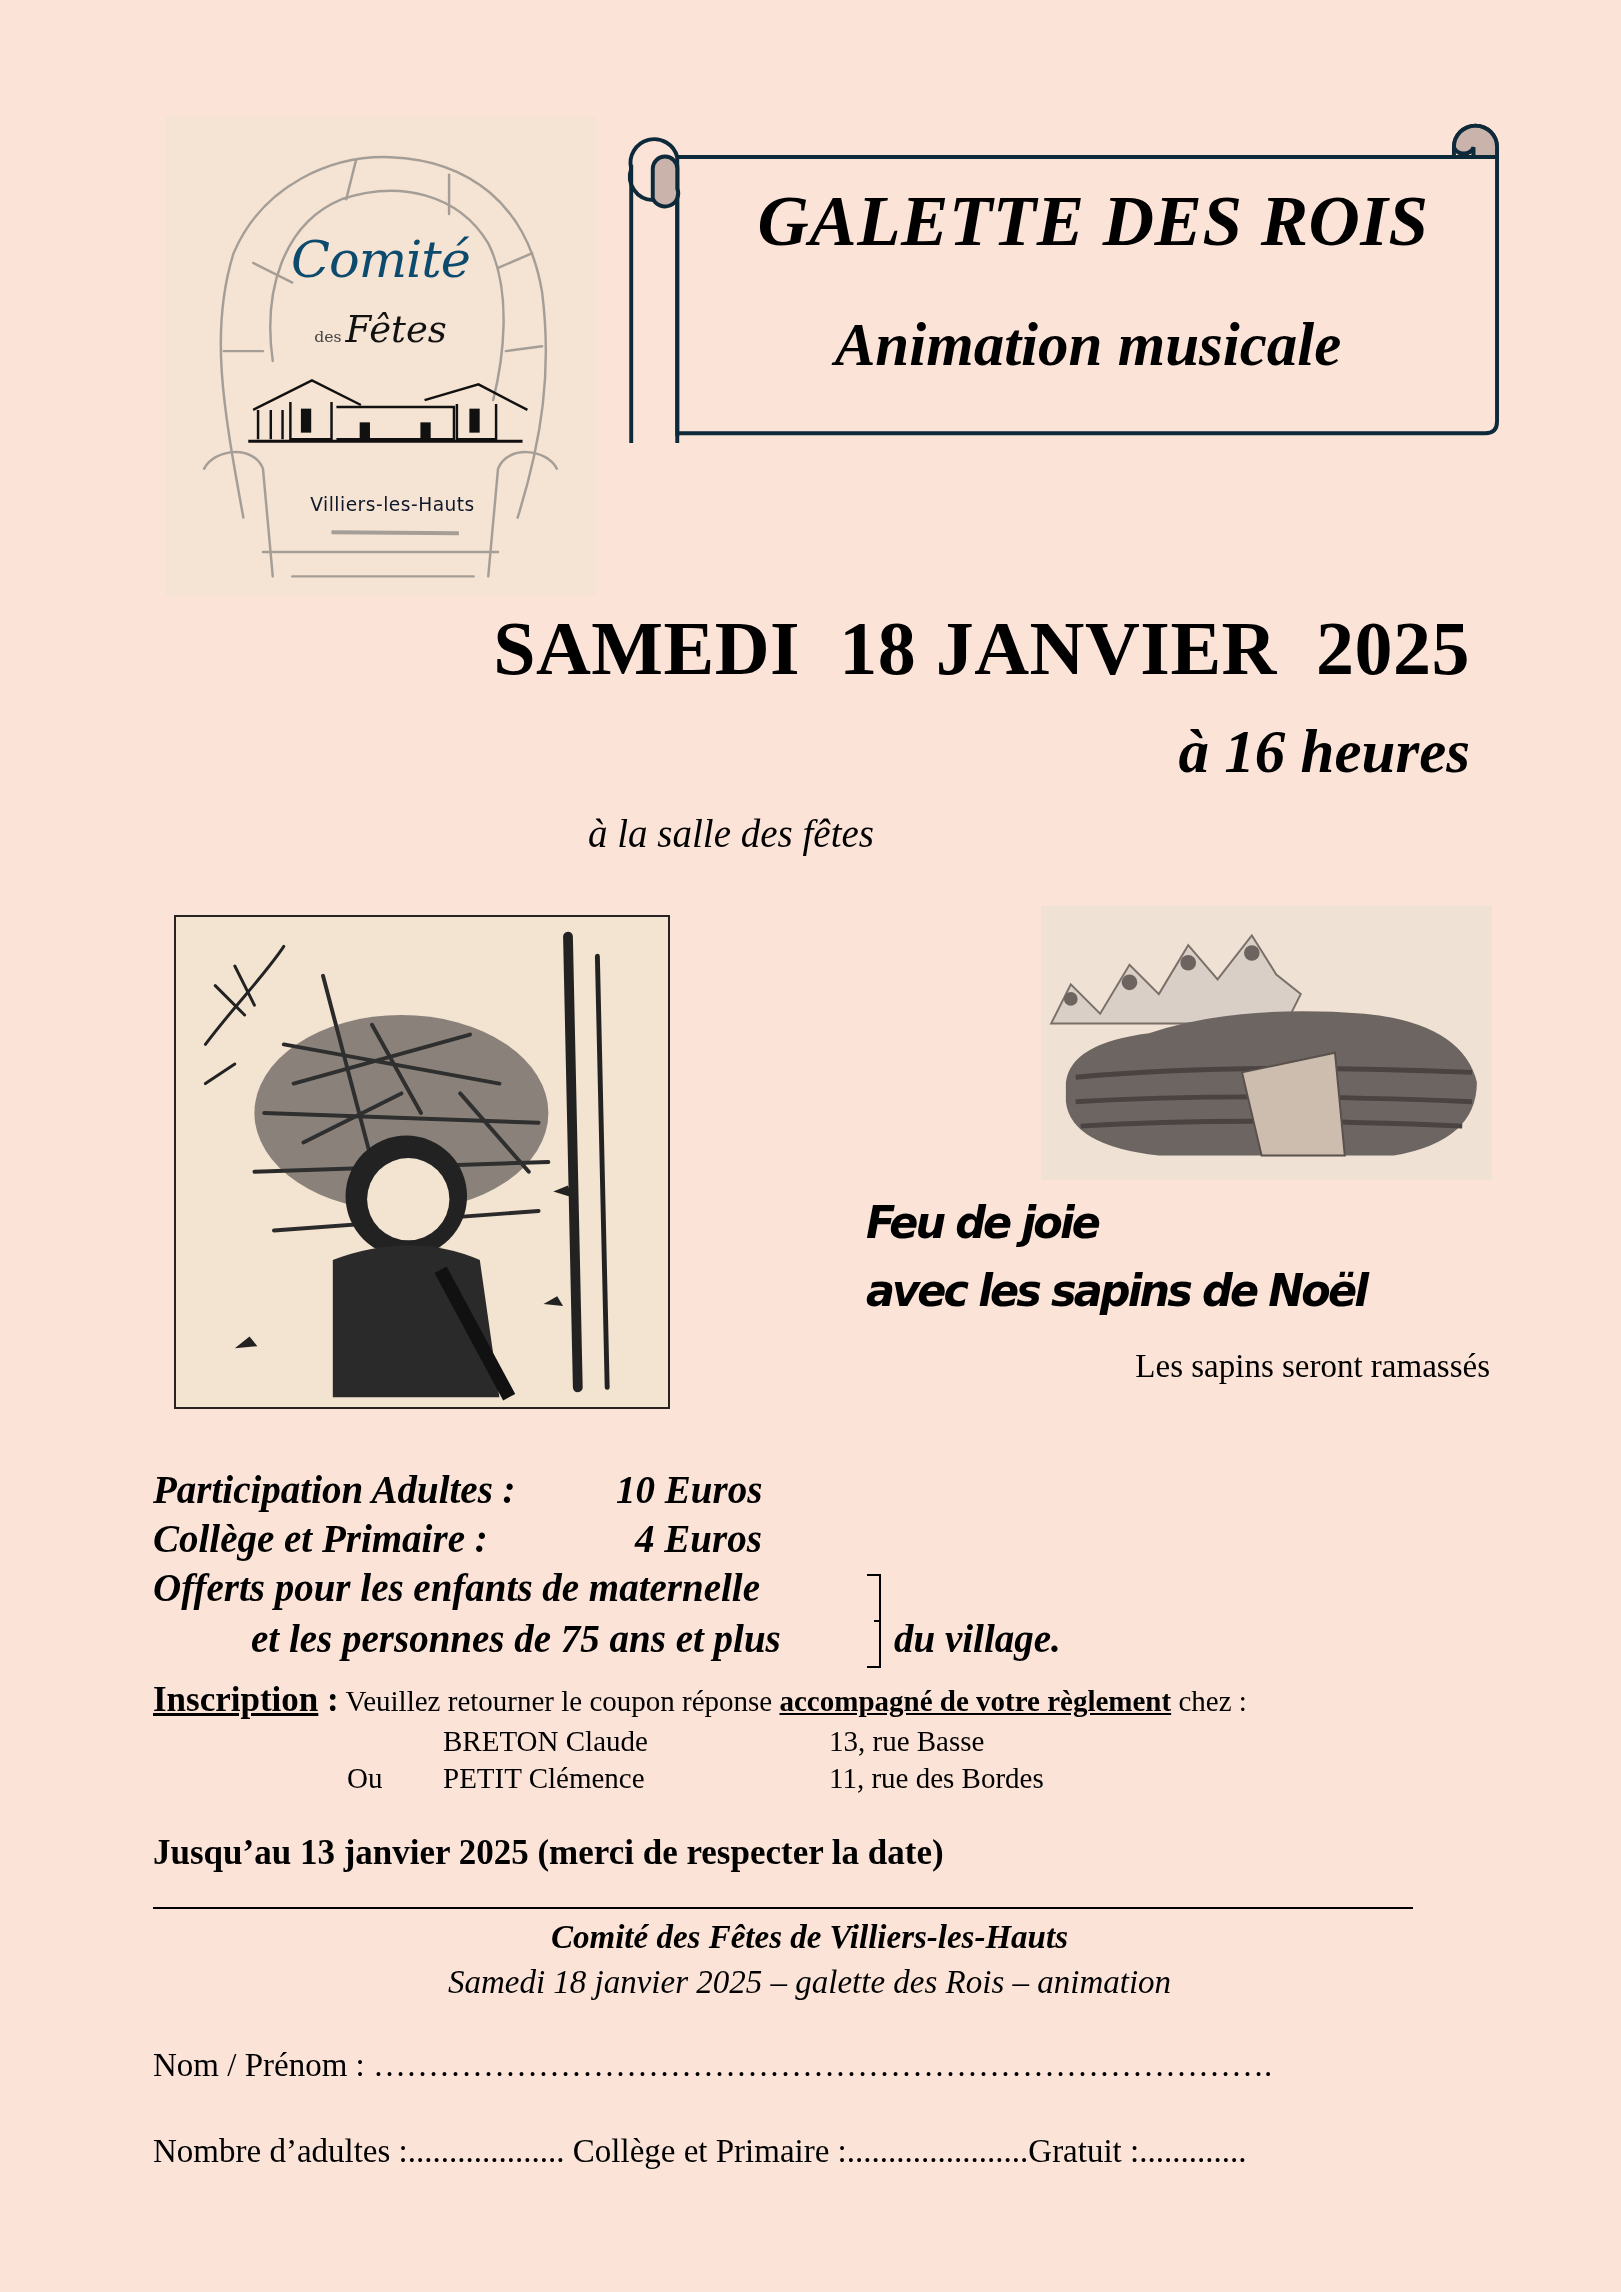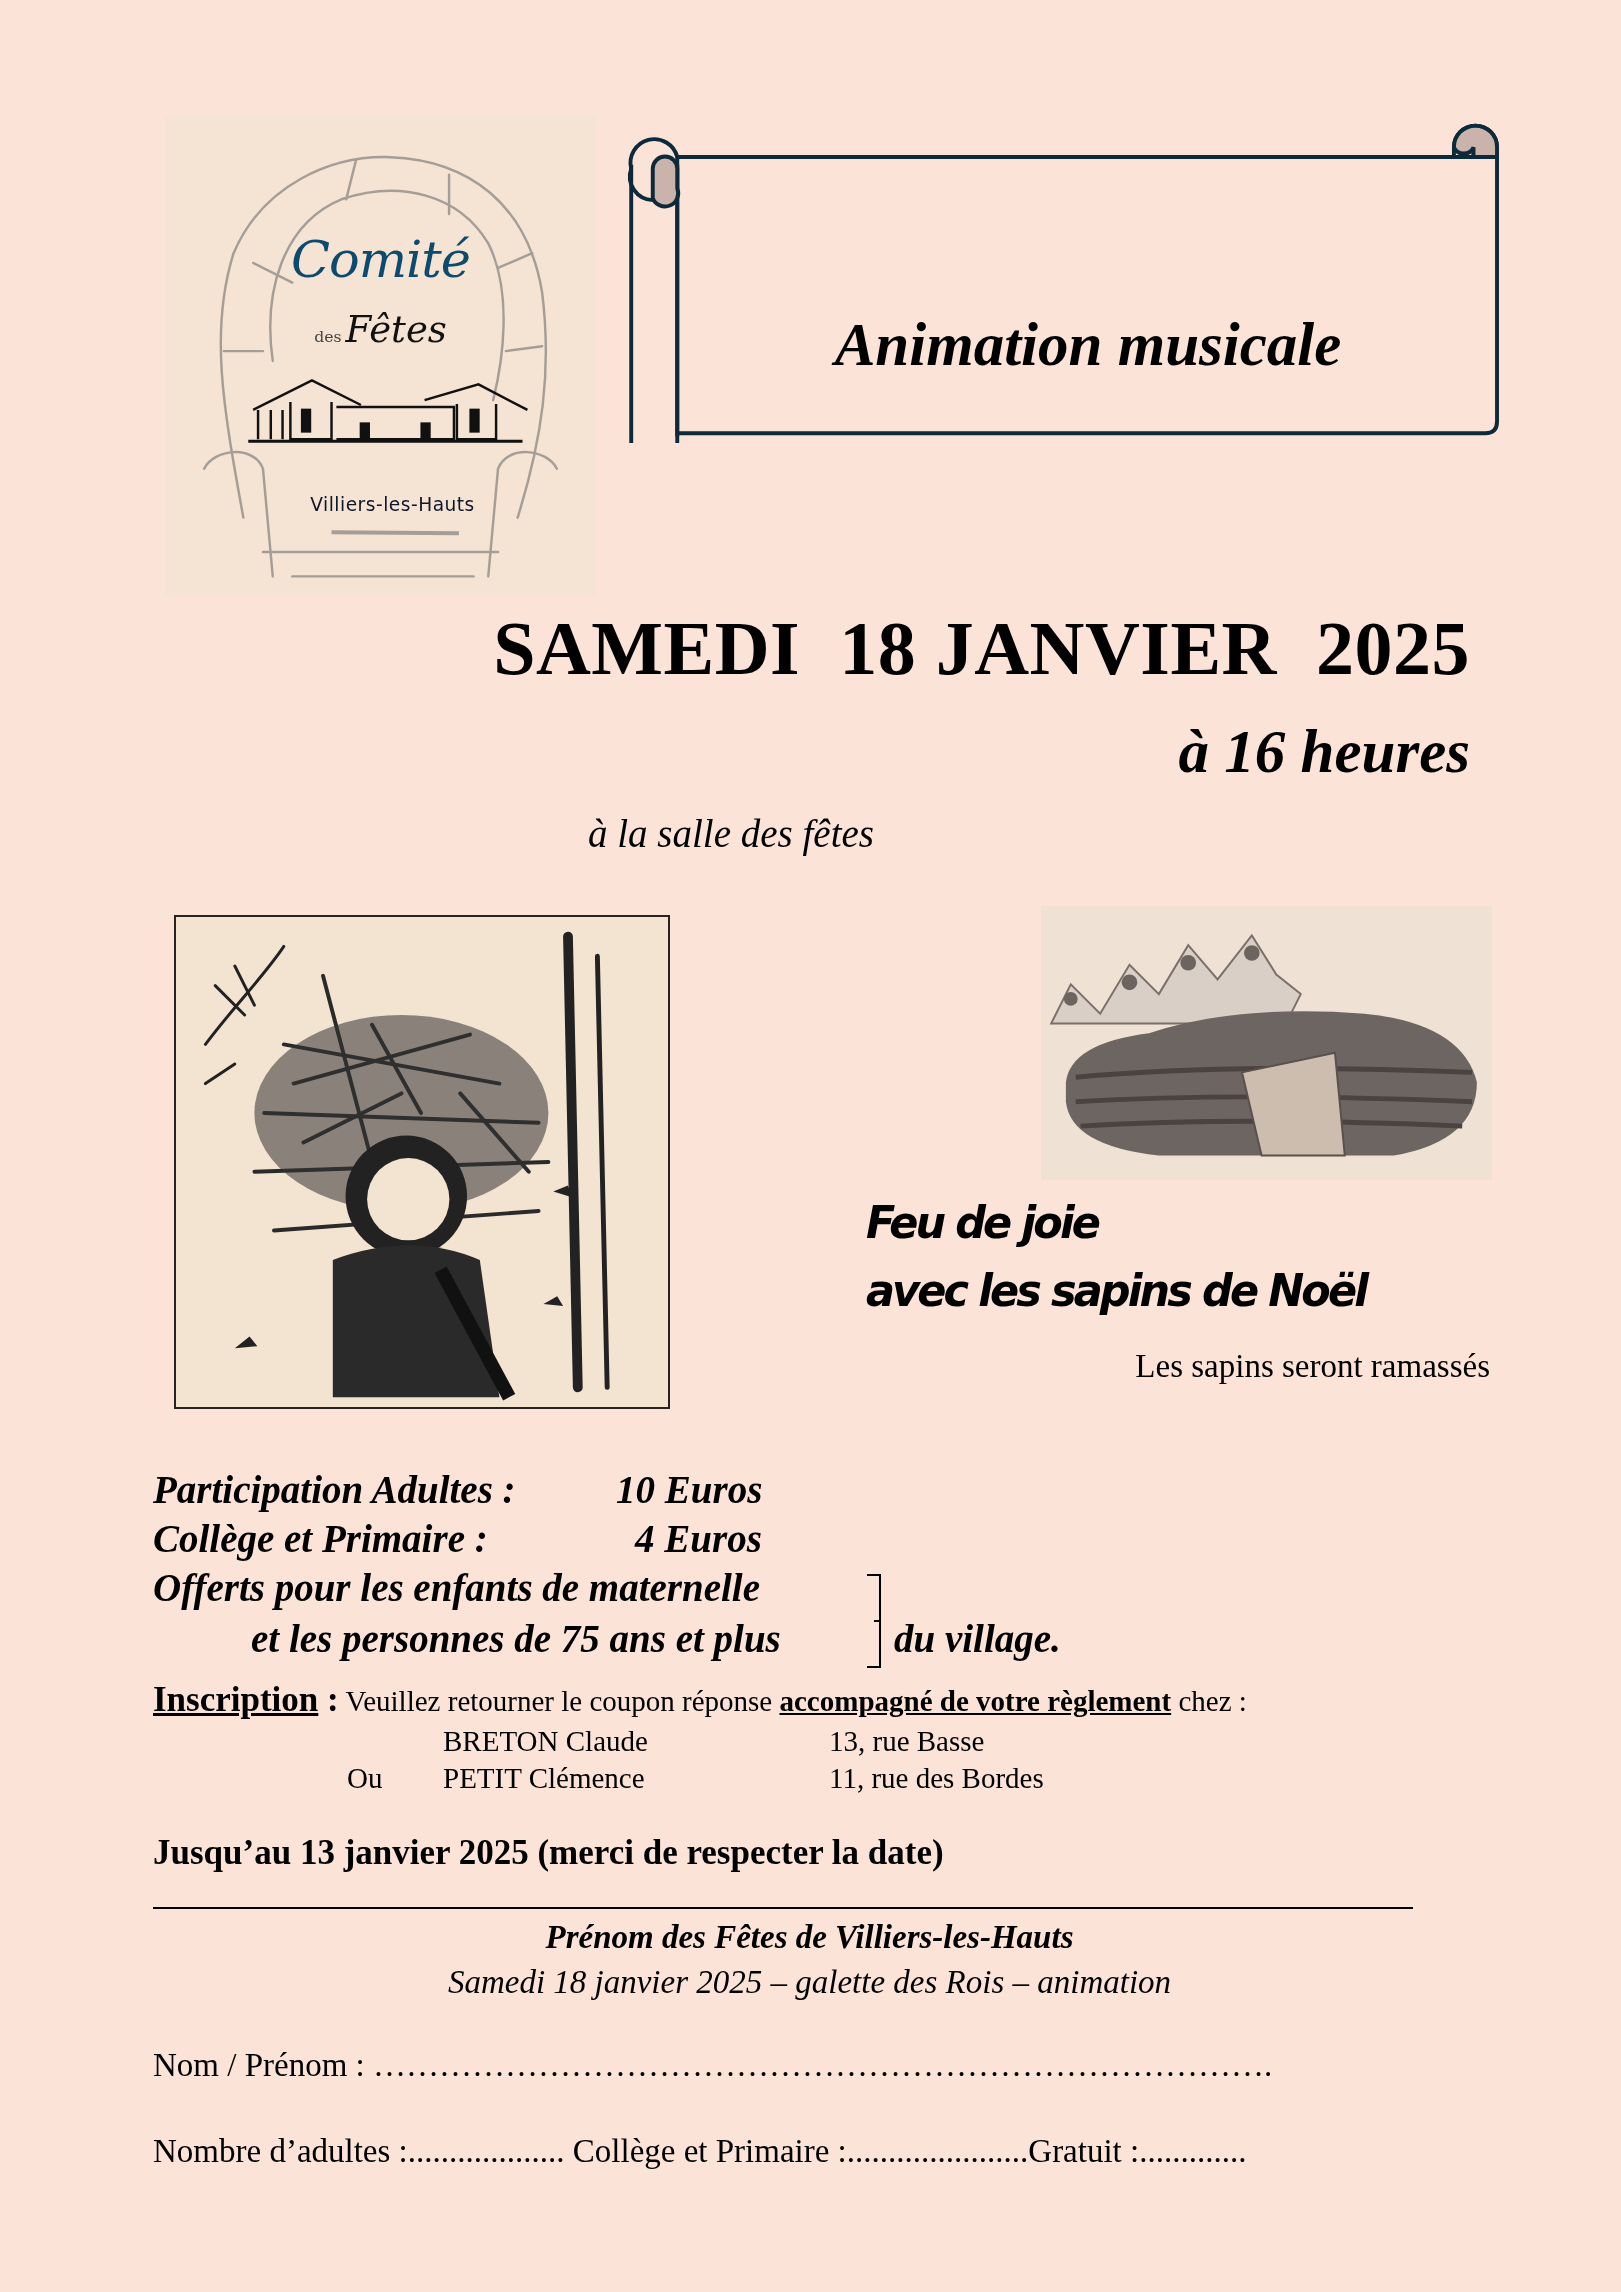--- a/index.html
+++ b/index.html
@@ -164,20 +164,21 @@
       <path d="M848 38 A11 11 0 0 0 868 38 L868 48"></path>
 
       <path d="M8 56 L8 350"></path>
       <path d="M55 56 L55 350"></path>
       <path d="M8 60 A24 24 0 0 1 55 48 L60 48"></path>
     </g>
     <path d="M848 38 A22 22 0 1 1 892 38 L892 48 L868 48 L868 38 A11 11 0 0 1 848 38 Z" fill="#c9b3ab" stroke="#0d2a3a" stroke-width="4"></path>
     <path d="M30 60 L30 90 A12 12 0 0 0 55 80 L55 60 A12 12 0 0 0 30 60 Z" fill="#c9b3ab" stroke="#0d2a3a" stroke-width="4"></path>
     <path d="M8 60 A24 24 0 0 0 30 92" fill="none" stroke="#0d2a3a" stroke-width="4"></path>
   </svg>
+  <div class="banner-title">GALETTE DES ROIS</div>
   <div class="banner-sub">Animation musicale</div>
 </div>
 
 <div class="abs date-title">SAMEDI  18 JANVIER  2025</div>
 <div class="abs time">à 16 heures</div>
 <div class="abs venue">à la salle des fêtes</div>
 
 <div class="abs illus">
   <svg width="490" height="488" viewBox="0 0 500 498">
     <g stroke="#222" fill="none" stroke-width="3" stroke-linecap="round">
@@ -247,21 +248,21 @@
   <div class="contact" style="top:45px; left:290px;">BRETON Claude</div>
   <div class="contact" style="top:45px; left:676px;">13, rue Basse</div>
   <div class="contact" style="top:82px; left:194px;">Ou</div>
   <div class="contact" style="top:82px; left:290px;">PETIT Clémence</div>
   <div class="contact" style="top:82px; left:676px;">11, rue des Bordes</div>
 </div>
 
 <div class="abs deadline">Jusqu’au 13 janvier 2025 (merci de respecter la date)</div>
 <div class="abs rule"></div>
 
-<div class="abs coupon-org">Prénom des Fêtes de Villiers-les-Hauts</div>
+<div class="abs coupon-org">Comité des Fêtes de Villiers-les-Hauts</div>
 <div class="abs coupon-event">Samedi 18 janvier 2025 – galette des Rois – animation</div>
 
 <div class="abs field-row" style="top:2049px;">
   <span>Nom / Prénom :</span>
   <span class="dots">……………………………………………………………………….</span>
 </div>
 
 <div class="abs field-row" style="top:2135px;">
   <span>Nombre d’adultes :</span><span class="dots">...................</span><span> Collège et Primaire :</span><span class="dots">......................</span><span>Gratuit :</span><span class="dots">.............</span>
 </div>

